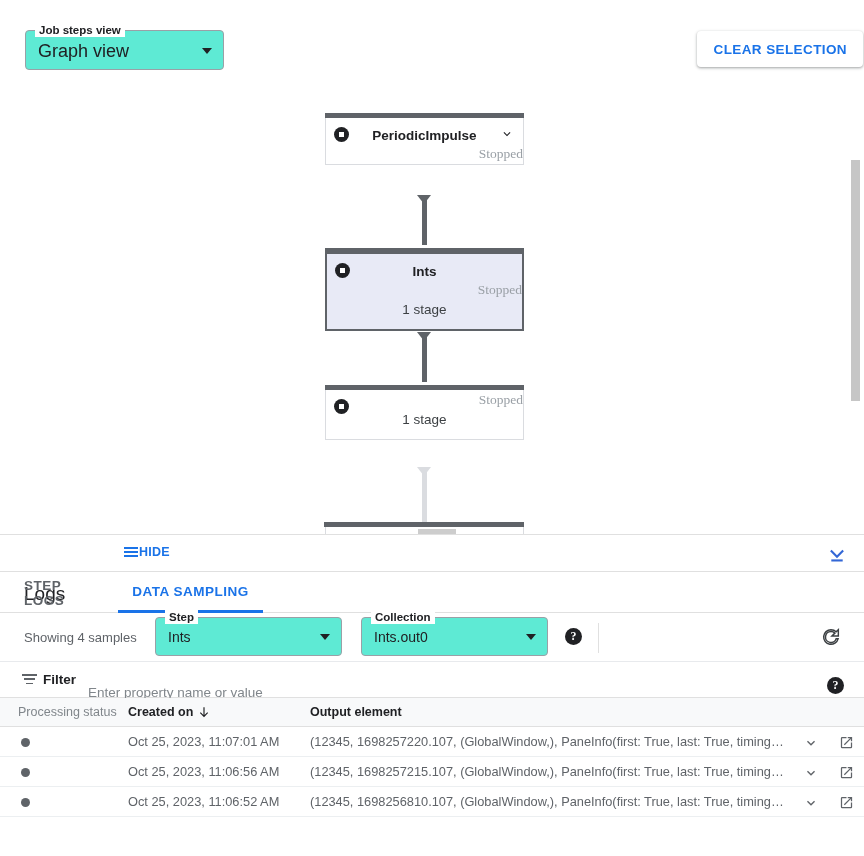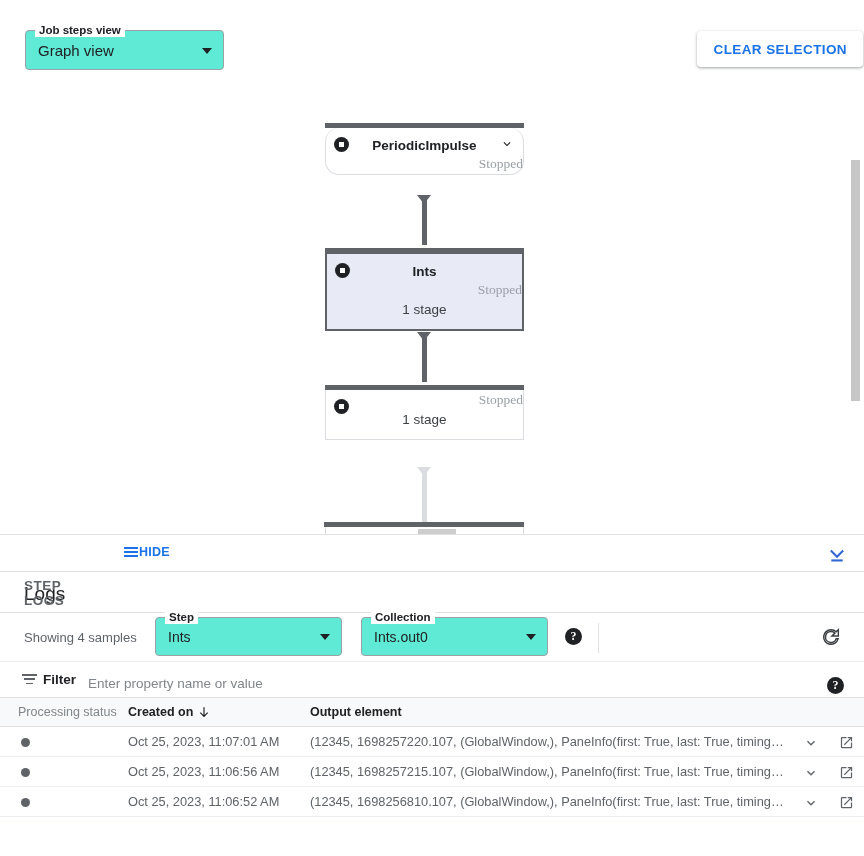--- a/index.html
+++ b/index.html
@@ -59,21 +59,21 @@
   .mat-select .caret {
     position: absolute;
     right: 11px; top: 17px;
     width: 0; height: 0;
     border-left: 5.5px solid transparent;
     border-right: 5.5px solid transparent;
     border-top: 6.5px solid #202124;
   }
 
   #job-steps-view { left: 25px; top: 30px; width: 199px; }
-  #job-steps-view .value { font-size: 15px; }
+  #job-steps-view .value { font-size: 18px; }
 
   .clear-selection-btn {
     position: absolute;
     right: 1px; top: 31px;
     height: 36px;
     padding: 0 16px;
     display: flex; align-items: center;
     background: #fff;
     border: none;
     border-radius: 4px;
@@ -316,21 +316,21 @@
   .filter-icon span:nth-child(2) { top: 4.3px; width: 11px; left: 2px; }
   .filter-icon span:nth-child(3) { top: 8.6px; width: 7px; left: 4px; }
   .filter-label {
     position: absolute; left: 43px; top: 0;
     height: 36px; line-height: 36px;
     font-size: 13.5px;
     font-weight: bold;
     color: #202124;
   }
   .filter-input {
-    position: absolute; left: 86px; top: 3px;
+    position: absolute; left: 86px; top: 12px;
     width: 700px; height: 36px;
     border: none; outline: none;
     background: transparent;
     font-family: "Liberation Sans", sans-serif;
     font-size: 13.5px;
     color: #3c4043;
   }
   .filter-input::placeholder { color: #80868b; }
 
   
@@ -406,21 +406,21 @@
         <span class="legend">Job steps view</span>
         <span class="value">Graph view</span>
         <span class="caret"></span>
       </div>
 
       <button class="clear-selection-btn">CLEAR SELECTION</button>
     </div>
 
     <div class="graph-canvas">
 
-      <div class="node" id="node-0" style="left:325px; top:36px;border-radius:14px;">
+      <div class="node" id="node-0" style="left:325px; top:26px;">
         <div class="topbar"></div>
         <div class="stop-icon">
             <i></i>
           </div>
         <div class="node-caret">
           <svg viewBox="0 0 24 24" width="14" height="14">
               <path d="M7.4 8.6 12 13.2l4.6-4.6 1.4 1.4-6 6-6-6z" fill="#202124"></path>
             </svg>
         </div>
         <div class="title">PeriodicImpulse</div>
@@ -483,20 +483,21 @@
       <div class="collapse-btn">
         <svg viewBox="0 0 24 24" width="24" height="24">
           <path d="M6.6 6.8 12 12.2l5.4-5.4 1.5 1.5-6.9 6.9-6.9-6.9z" fill="#3367d6"></path>
           <rect x="6.3" y="16.4" width="11.4" height="2.1" fill="#3367d6"></rect>
         </svg>
       </div>
     </div>
 
     <div class="tabs">
       <div class="tab" id="tab-step-logs">STEP LOGS</div>
+      <div class="tab active" id="tab-data-sampling">DATA SAMPLING</div>
     </div>
 
     <div class="controls">
       <div class="showing-samples">Showing 4 samples</div>
 
       <div class="mat-select" id="step-select">
         <span class="legend">Step</span>
         <span class="value">Ints</span>
         <span class="caret"></span>
       </div>

